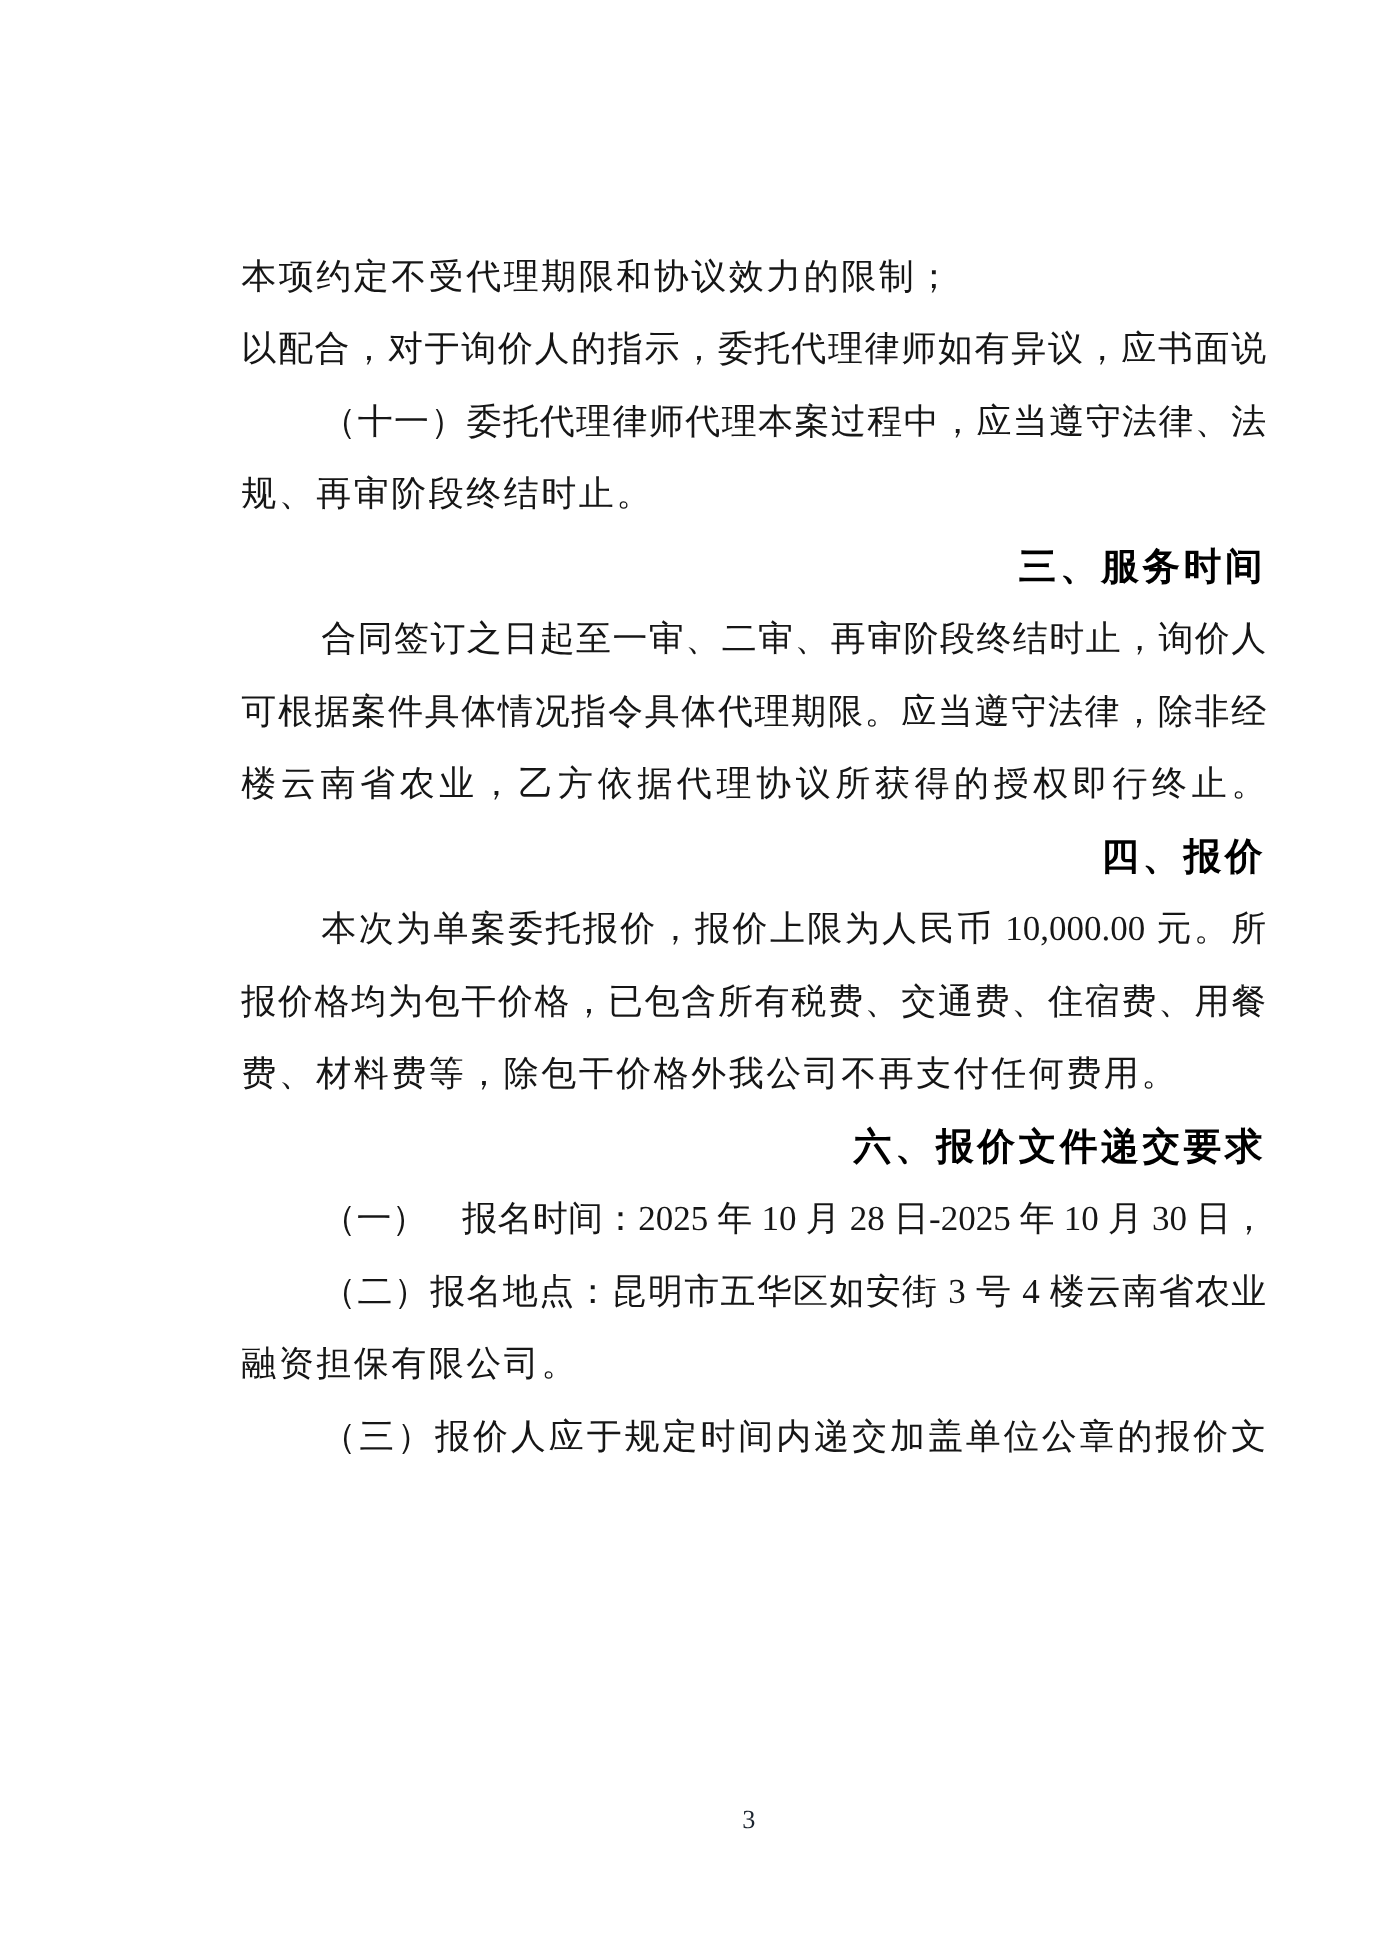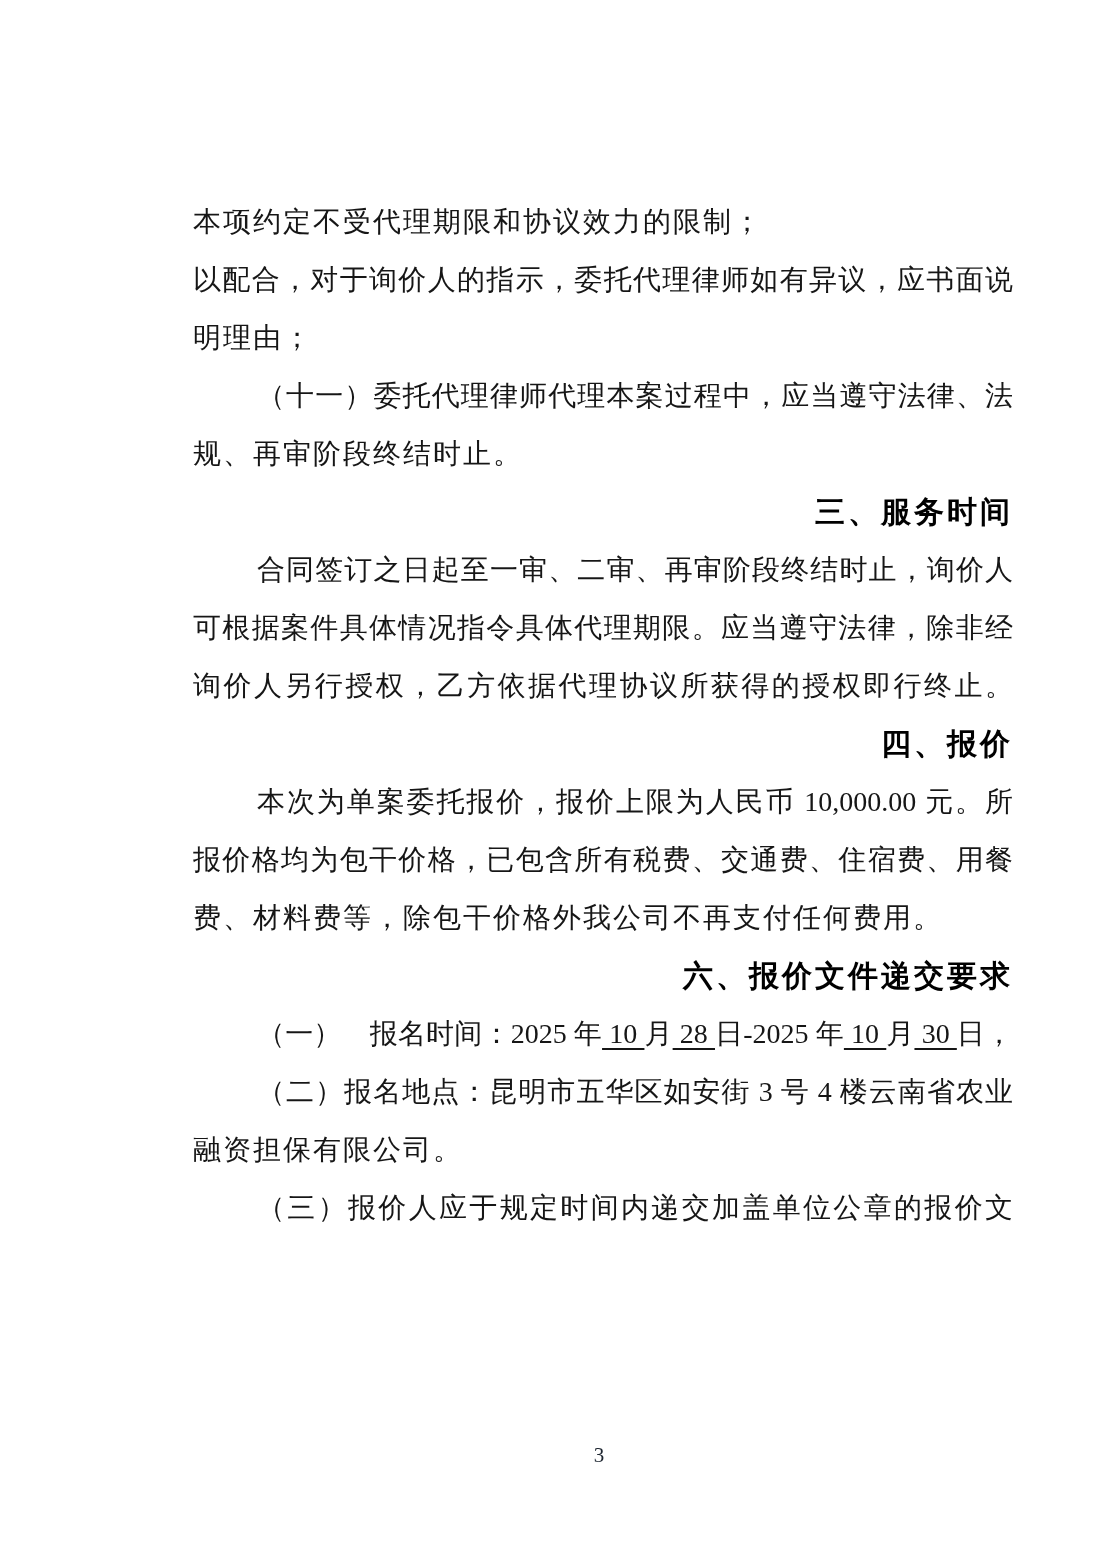--- a/index.html
+++ b/index.html
@@ -42,21 +42,20 @@
   }
   .line.heading {
     font-family: "Liberation Sans", "DejaVu Sans", sans-serif;
     font-weight: 700;
     color: #000000;
     font-size: 30px;
     letter-spacing: 3px;
     text-align: right;
   }
   .u {
-    text-decoration: underline;
     text-decoration-thickness: 2px;
     text-underline-offset: 5px;
   }
   .footer {
     position: absolute;
     top: 1440px;
     left: 0;
     width: 100%;
     text-align: center;
     font-size: 21px;
@@ -64,27 +63,26 @@
     color: #1d2530;
   }
 </style>
 </head>
 <body>
 
 <div class="page">
   <div class="content">
       <div class="line"><span>本项约定不受代理期限和协议效力的限制；</span></div>
       <div class="line fill"><span>以配合，对于询价人的指示，委托代理律师如有异议，应书面说</span></div>
-      <div class="line"><span>明理由；</span></div>
       <div class="line indent fill"><span>（十一）委托代理律师代理本案过程中，应当遵守法律、法</span></div>
       <div class="line"><span>规、再审阶段终结时止。</span></div>
       <div class="line heading indent"><span>三、服务时间</span></div>
       <div class="line indent fill"><span>合同签订之日起至一审、二审、再审阶段终结时止，询价人</span></div>
       <div class="line fill"><span>可根据案件具体情况指令具体代理期限。应当遵守法律，除非经</span></div>
-      <div class="line fill"><span>询价人另行授权，乙方依据代理协议所获得的授权即行终止。</span></div>
+      <div class="line fill"><span>楼云南省农业，乙方依据代理协议所获得的授权即行终止。</span></div>
       <div class="line heading indent"><span>四、报价</span></div>
       <div class="line indent fill"><span>本次为单案委托报价，报价上限为人民币 10,000.00 元。所</span></div>
       <div class="line fill"><span>报价格均为包干价格，已包含所有税费、交通费、住宿费、用餐</span></div>
       <div class="line"><span>费、材料费等，除包干价格外我公司不再支付任何费用。</span></div>
       <div class="line heading indent"><span>六、报价文件递交要求</span></div>
       <div class="line indent fill"><span>（一）　报名时间：2025 年</span><span class="u"> 10 </span><span>月</span><span class="u"> 28 </span><span>日-2025 年</span><span class="u"> 10 </span><span>月</span><span class="u"> 30 </span><span>日，</span></div>
       <div class="line indent fill"><span>（二）报名地点：昆明市五华区如安街 3 号 4 楼云南省农业</span></div>
       <div class="line"><span>融资担保有限公司。</span></div>
       <div class="line indent fill"><span>（三）报价人应于规定时间内递交加盖单位公章的报价文</span></div>
     </div>

